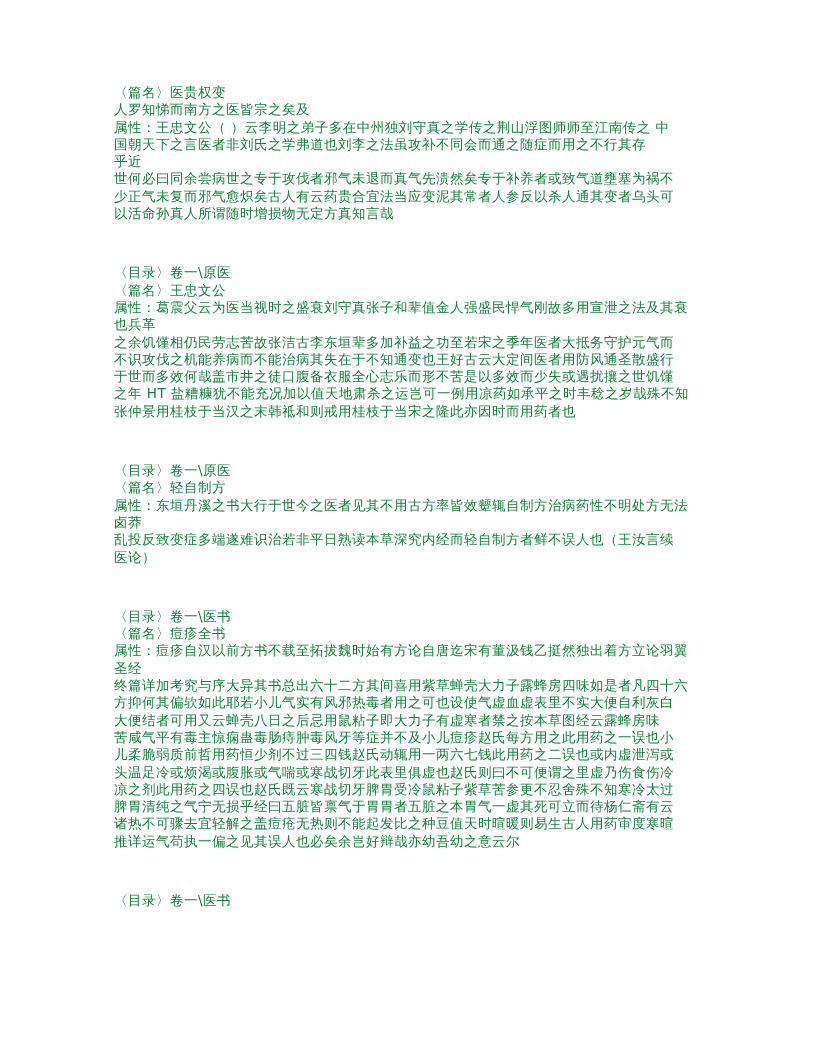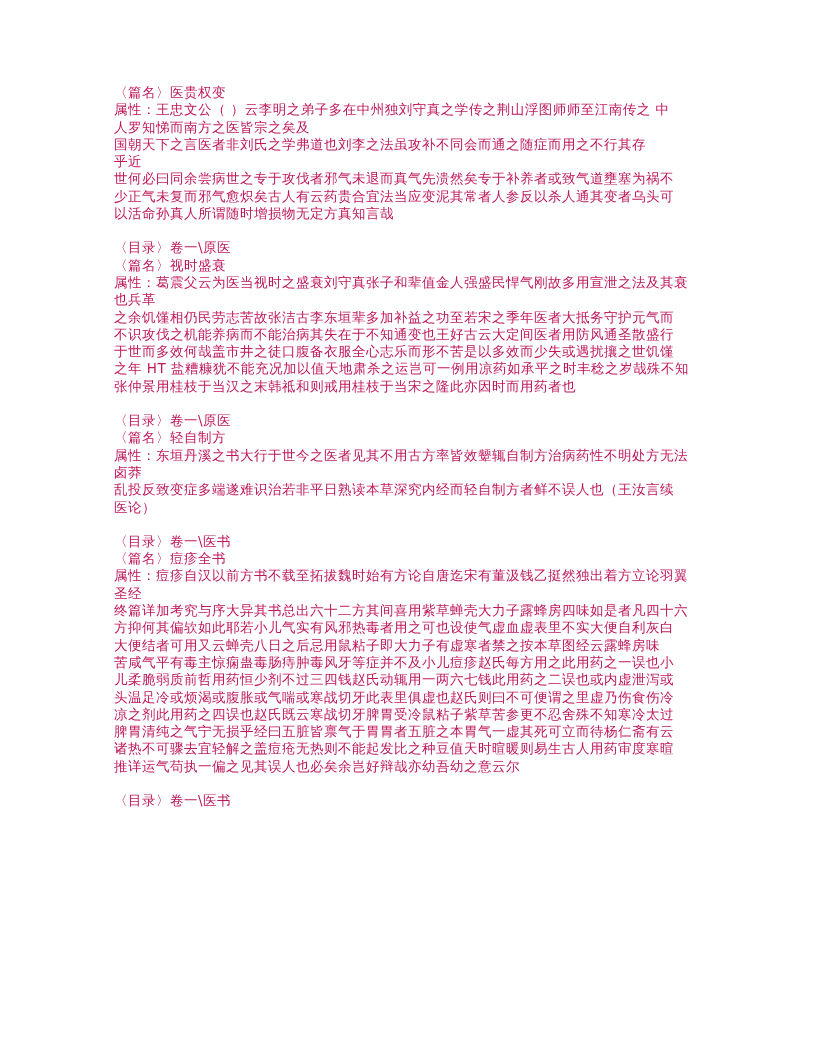--- a/index.html
+++ b/index.html
@@ -16,49 +16,49 @@
     font-family: "DejaVu Sans", sans-serif;
     overflow: hidden;
   }
   .content {
     position: absolute;
     left: 114px;
     top: 84px;
     width: 640px;
   }
   .section + .section {
-    margin-top: 17px;
+    margin-top: 42px;
   }
   .line {
     font-size: 13.5px;
     line-height: 17.3px;
     min-height: 17.3px;
     letter-spacing: 0.5px;
     white-space: pre;
-    color: #be185d;
+    color: #15803d;
   }
 </style>
 </head>
 <body>
 
 <div class="page">
   <div class="content" id="document-content">
       <div class="section">
         <div class="line">〈篇名〉医贵权变</div>
+        <div class="line">人罗知悌而南方之医皆宗之矣及</div>
         <div class="line">属性：王忠文公（ ）云李明之弟子多在中州独刘守真之学传之荆山浮图师师至江南传之 中</div>
-        <div class="line">人罗知悌而南方之医皆宗之矣及</div>
         <div class="line">国朝天下之言医者非刘氏之学弗道也刘李之法虽攻补不同会而通之随症而用之不行其存</div>
         <div class="line">乎近</div>
         <div class="line">世何必曰同余尝病世之专于攻伐者邪气未退而真气先溃然矣专于补养者或致气道壅塞为祸不</div>
         <div class="line">少正气未复而邪气愈炽矣古人有云药贵合宜法当应变泥其常者人参反以杀人通其变者乌头可</div>
         <div class="line">以活命孙真人所谓随时增损物无定方真知言哉</div>
       </div>
       <div class="section">
         <div class="line">〈目录〉卷一\原医</div>
-        <div class="line">〈篇名〉视时盛衰</div>
+        <div class="line">〈篇名〉王忠文公</div>
         <div class="line">属性：葛震父云为医当视时之盛衰刘守真张子和辈值金人强盛民悍气刚故多用宣泄之法及其衰</div>
         <div class="line">也兵革</div>
         <div class="line">之余饥馑相仍民劳志苦故张洁古李东垣辈多加补益之功至若宋之季年医者大抵务守护元气而</div>
         <div class="line">不识攻伐之机能养病而不能治病其失在于不知通变也王好古云大定间医者用防风通圣散盛行</div>
         <div class="line">于世而多效何哉盖市井之徒口腹备衣服全心志乐而形不苦是以多效而少失或遇扰攘之世饥馑</div>
         <div class="line">之年 HT 盐糟糠犹不能充况加以值天地肃杀之运岂可一例用凉药如承平之时丰稔之岁哉殊不知</div>
         <div class="line">张仲景用桂枝于当汉之末韩祗和则戒用桂枝于当宋之隆此亦因时而用药者也</div>
       </div>
       <div class="section">
         <div class="line">〈目录〉卷一\原医</div>

